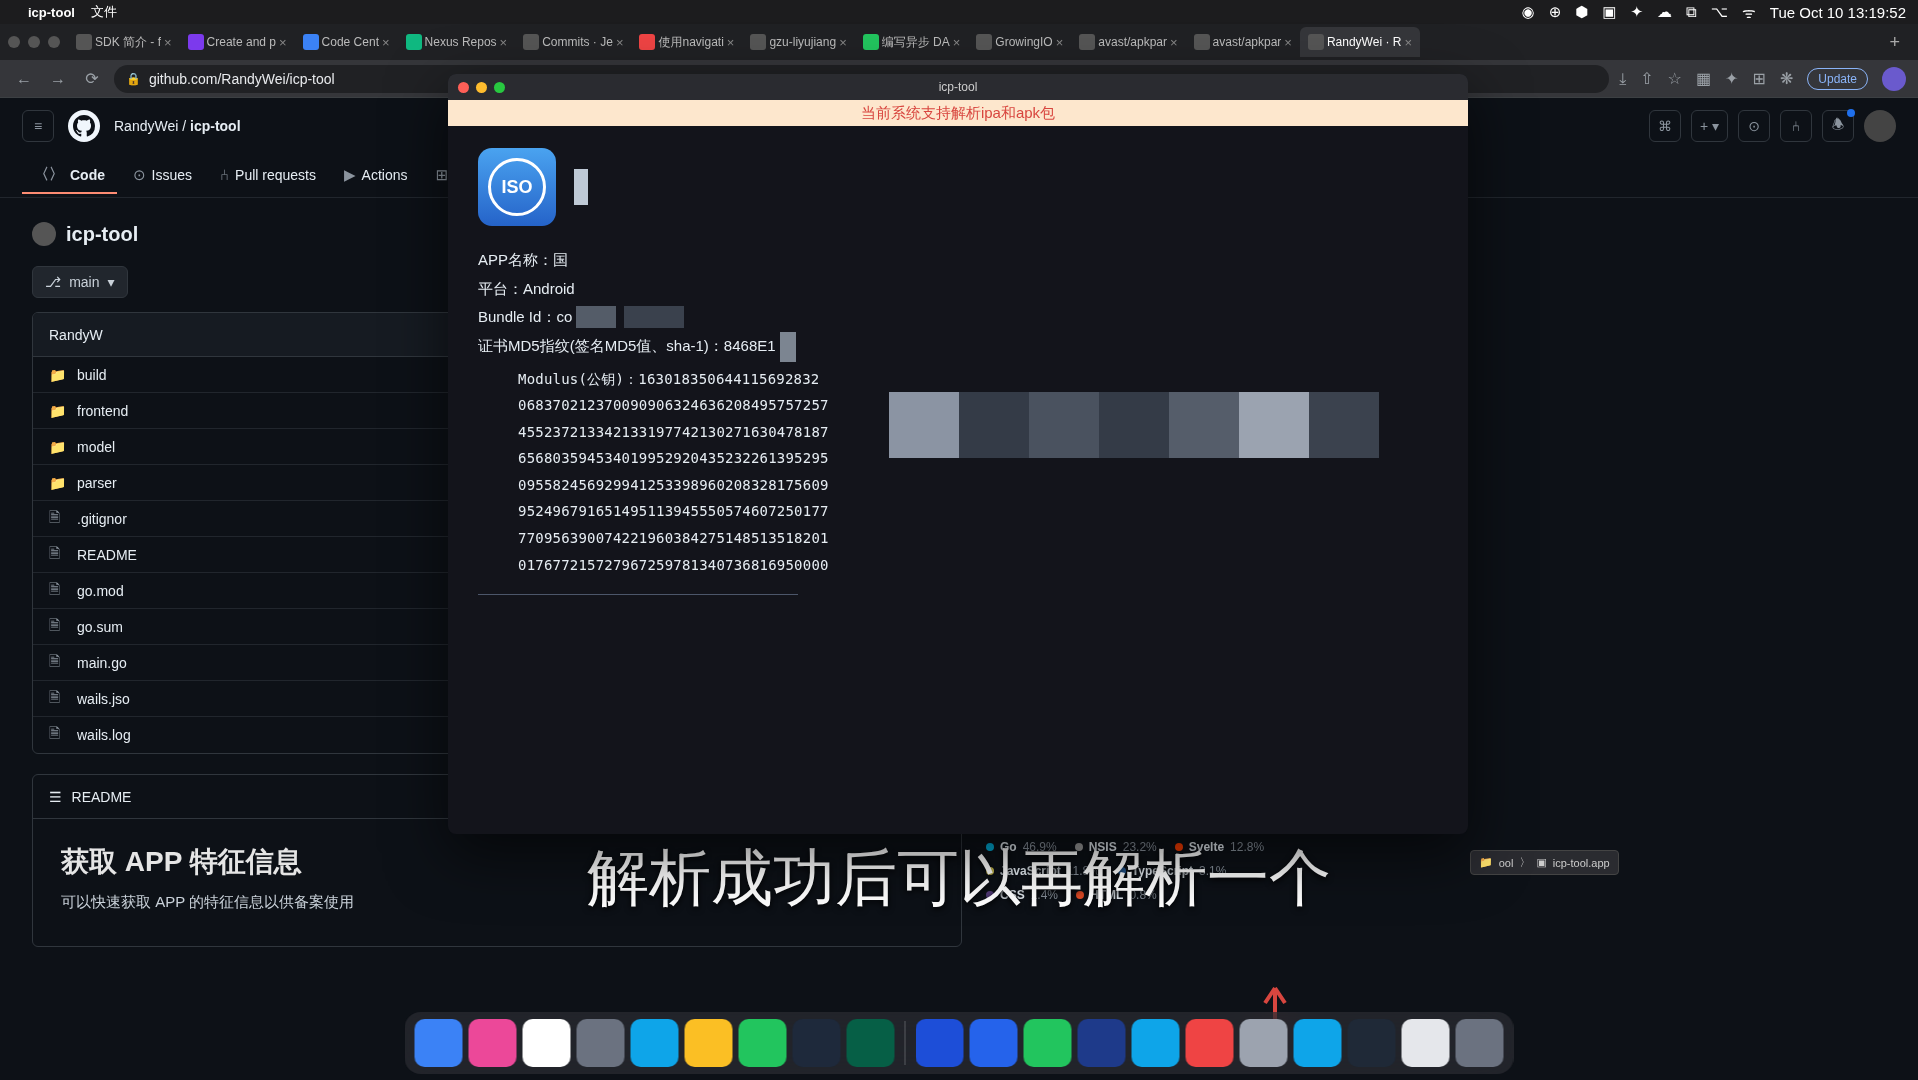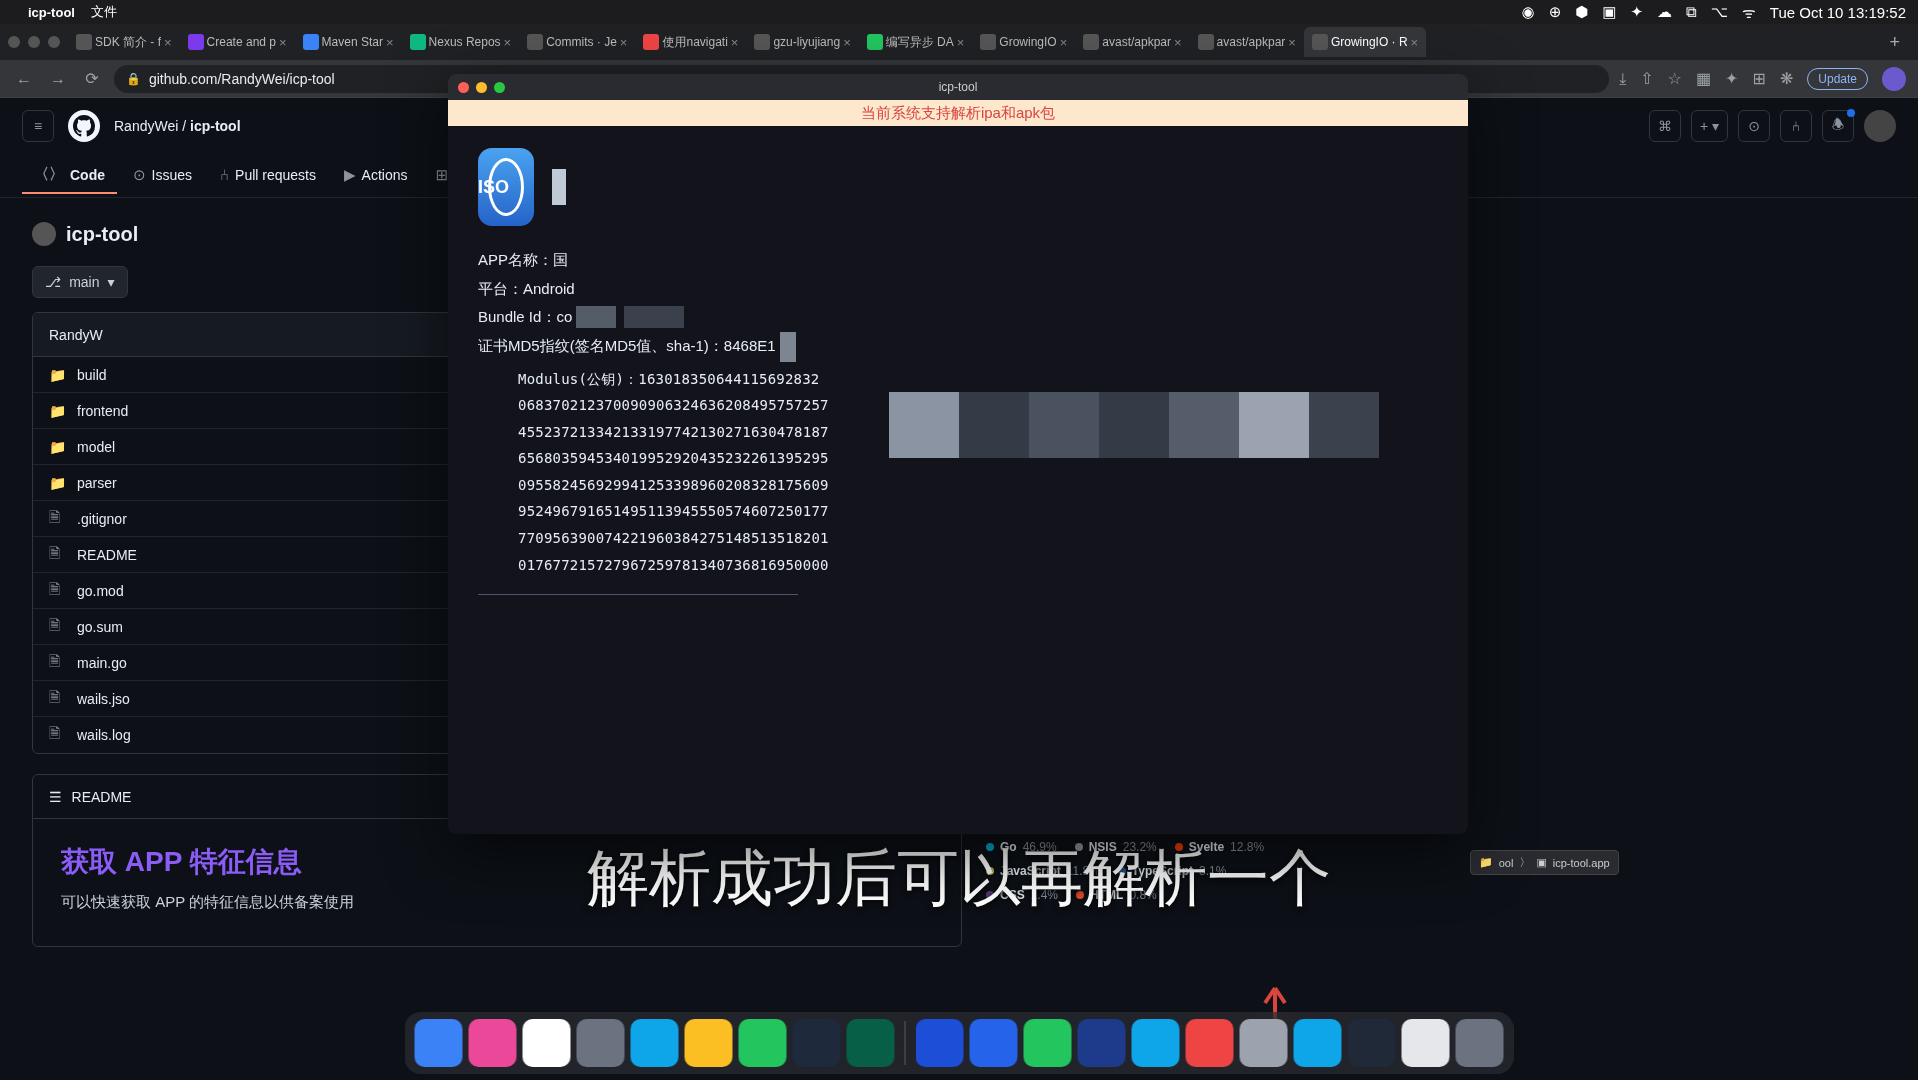--- a/index.html
+++ b/index.html
@@ -115,21 +115,21 @@
 
 .file-panel { border: 1px solid #30363d; border-radius: 6px; overflow: hidden; }
 .file-head { height: 44px; background: #161b22; display: flex; align-items: center; padding: 0 16px; font-size: 14px; color: #e6edf3; border-bottom: 1px solid #30363d; }
 .file-row { height: 36px; display: flex; align-items: center; padding: 0 16px; font-size: 14px; color: #e6edf3; border-bottom: 1px solid #21262d; gap: 12px; }
 .file-row .ic { color: #8b949e; width: 16px; }
 .file-row:last-child { border-bottom: none; }
 
 .readme-panel { border: 1px solid #30363d; border-radius: 6px; margin-top: 20px; }
 .readme-head { height: 44px; display: flex; align-items: center; padding: 0 16px; gap: 10px; border-bottom: 1px solid #30363d; font-size: 14px; }
 .readme-body { padding: 24px 28px; }
-.readme-body h1 { font-size: 28px; margin-bottom: 12px; color: #8b5cf6; }
+.readme-body h1 { font-size: 28px; margin-bottom: 12px; color: #e5e5e5; }
 .readme-body p { color: #c9d1d9; font-size: 15px; margin-bottom: 10px; }
 
 
 .lang-bar { height: 8px; border-radius: 4px; display: flex; overflow: hidden; margin-bottom: 12px; }
 .lang-bar span { display: block; height: 100%; }
 .lang-list { display: flex; flex-wrap: wrap; gap: 10px 18px; font-size: 12px; }
 .lang-item { display: flex; align-items: center; gap: 6px; color: #8b949e; }
 .lang-dot { width: 8px; height: 8px; border-radius: 50%; }
 .lang-name { color: #e6edf3; font-weight: 600; }
 
@@ -154,23 +154,23 @@
 .app-titlebar .title { position: absolute; left: 50%; transform: translateX(-50%); }
 
 .app-banner {
   height: 26px; background: #fde7cd; color: #d8463f;
   display: flex; align-items: center; justify-content: center;
   font-size: 15px; font-weight: 500;
 }
 .app-body { padding: 22px 30px; font-size: 15px; line-height: 1.9; }
 .app-icon-row { display: flex; gap: 18px; align-items: center; margin-bottom: 20px; }
 .app-icon {
-  width: 56px; height: 78px; border-radius: 14px;
+  width: 78px; height: 78px; border-radius: 14px;
   background: linear-gradient(#4aa3f0,#2563c9);
-  display: flex; align-items: center; justify-content: flex-start;
+  display: flex; align-items: center; justify-content: center;
   color: #fff; font-weight: 700; font-size: 18px;
   position: relative;
 }
 .app-icon::after{
   content:""; position:absolute; inset:10px; border:3px solid #fff; border-radius:50%;
 }
 .cursor-block { width: 14px; height: 36px; background: #bfcad6; }
 
 .info-line { color: #e6edf3; display: flex; align-items: center; text-align: center; }
 .info-line .label { color: #e6edf3; }
@@ -253,21 +253,21 @@
           <div class="title">SDK 简介 - f</div>
           <div class="close">×</div>
         </div>
         <div class="tab">
           <div class="favicon" style="background:#7c3aed"></div>
           <div class="title">Create and p</div>
           <div class="close">×</div>
         </div>
         <div class="tab">
           <div class="favicon" style="background:#3b82f6"></div>
-          <div class="title">Maven Star</div>
+          <div class="title">Code Cent</div>
           <div class="close">×</div>
         </div>
         <div class="tab">
           <div class="favicon" style="background:#10b981"></div>
           <div class="title">Nexus Repos</div>
           <div class="close">×</div>
         </div>
         <div class="tab">
           <div class="favicon" style="background:#555"></div>
           <div class="title">Commits · Je</div>
@@ -298,21 +298,21 @@
           <div class="title">avast/apkpar</div>
           <div class="close">×</div>
         </div>
         <div class="tab">
           <div class="favicon" style="background:#555"></div>
           <div class="title">avast/apkpar</div>
           <div class="close">×</div>
         </div>
         <div class="tab active">
           <div class="favicon" style="background:#555"></div>
-          <div class="title">GrowingIO · R</div>
+          <div class="title">RandyWei · R</div>
           <div class="close">×</div>
         </div>
       </div>
     <div class="newtab">+</div>
   </div>
 
   <div class="url-row">
     <div class="nav-btn">←</div>
     <div class="nav-btn">→</div>
     <div class="nav-btn">⟳</div>

